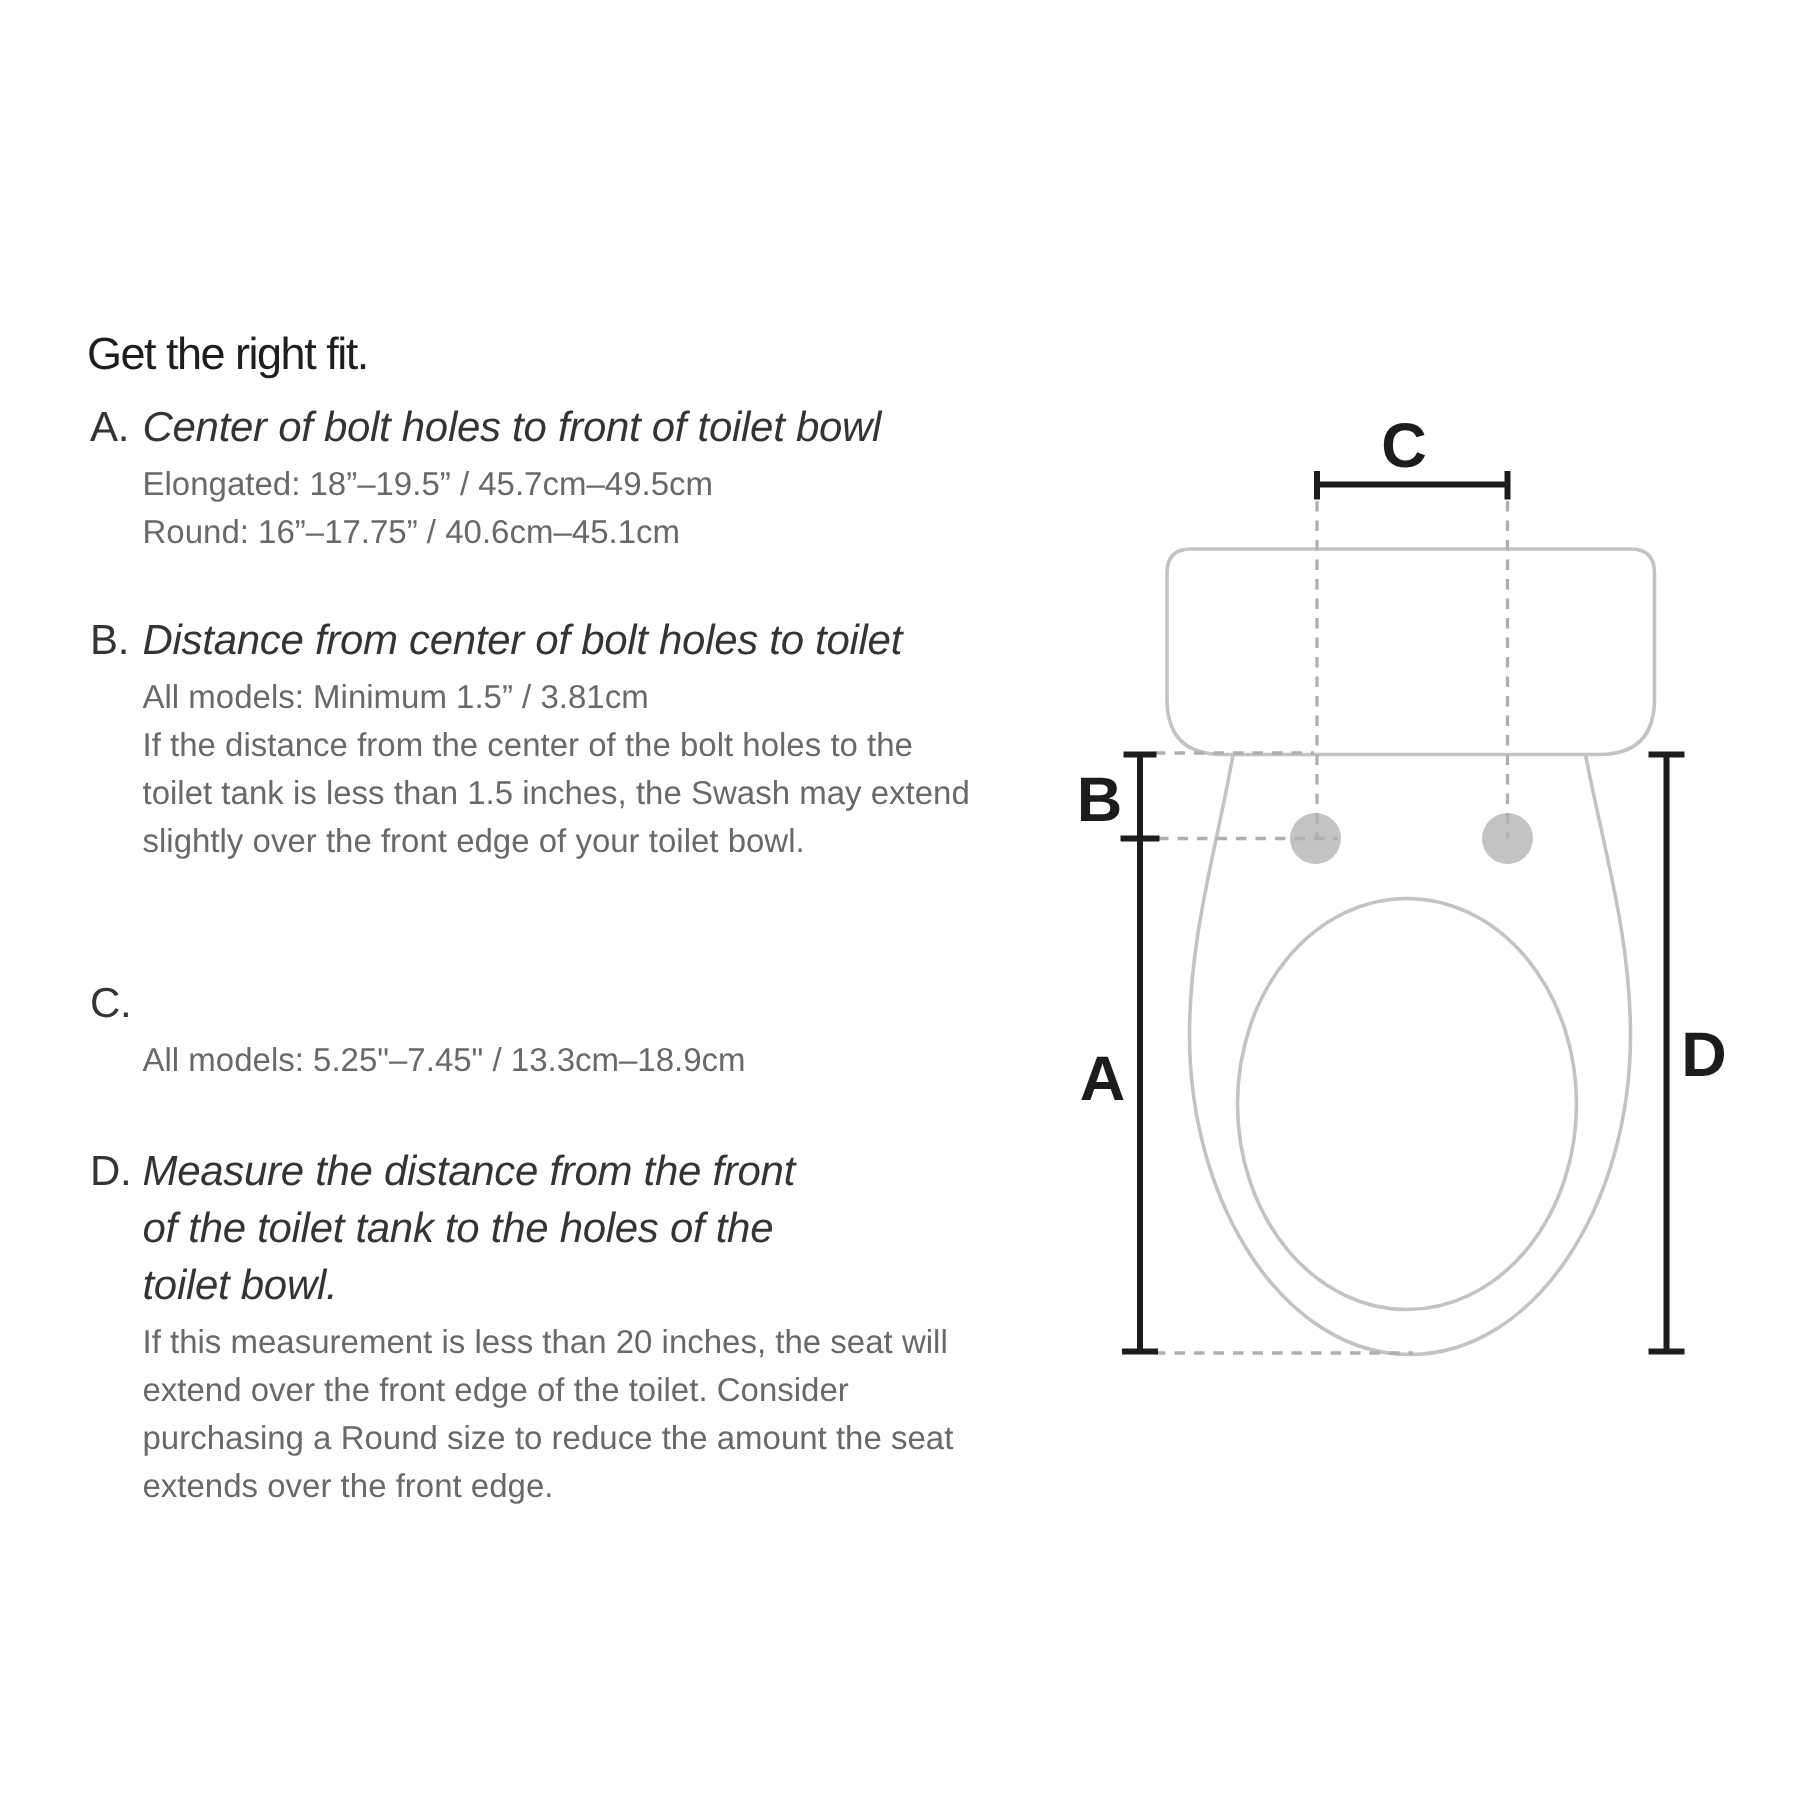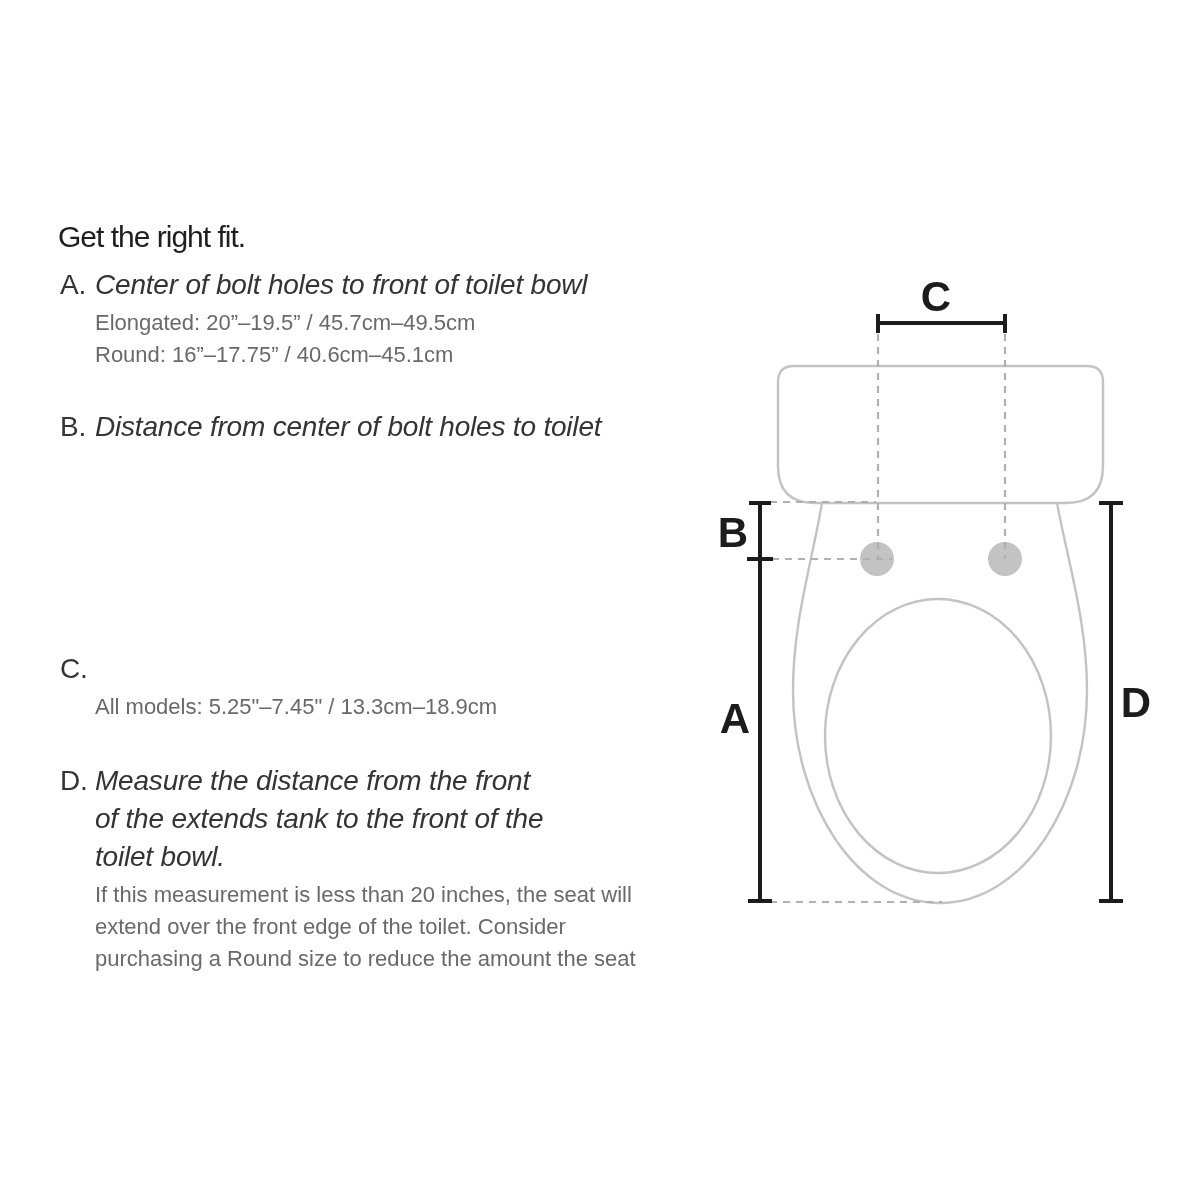--- a/index.html
+++ b/index.html
@@ -28,56 +28,63 @@
   <div class="title">Get the right fit.</div>
 
   <div class="section" style="top:266px">
     <div class="heading">
       <span class="letter">A.</span>
       <div>
         <div class="hline">Center of bolt holes to front of toilet bowl</div>
       </div>
     </div>
     <div class="sub">
-      <div class="spec">Elongated: 20”–19.5” / 45.7cm–49.5cm</div>
+      <div class="spec">Elongated: 18”–19.5” / 45.7cm–49.5cm</div>
       <div class="spec">Round: 16”–17.75” / 40.6cm–45.1cm</div>
     </div>
   </div>
 
   <div class="section" style="top:408px">
     <div class="heading">
       <span class="letter">B.</span>
       <div>
         <div class="hline">Distance from center of bolt holes to toilet</div>
       </div>
+    </div>
+    <div class="sub">
+      <div class="spec">All models: Minimum 1.5” / 3.81cm</div>
+      <div class="para-line">If the distance from the center of the bolt holes to the</div>
+      <div class="para-line">toilet tank is less than 1.5 inches, the Swash may extend</div>
+      <div class="para-line">slightly over the front edge of your toilet bowl.</div>
     </div>
   </div>
 
   <div class="section" style="top:650px">
     <div class="heading">
       <span class="letter">C.</span>
     </div>
     <div class="sub">
       <div class="spec">All models: 5.25"–7.45" / 13.3cm–18.9cm</div>
     </div>
   </div>
 
   <div class="section" style="top:762px">
     <div class="heading">
       <span class="letter">D.</span>
       <div>
         <div class="hline">Measure the distance from the front</div>
-        <div class="hline">of the extends tank to the front of the</div>
+        <div class="hline">of the toilet tank to the holes of the</div>
         <div class="hline">toilet bowl.</div>
       </div>
     </div>
     <div class="sub">
       <div class="para-line">If this measurement is less than 20 inches, the seat will</div>
       <div class="para-line">extend over the front edge of the toilet. Consider</div>
       <div class="para-line">purchasing a Round size to reduce the amount the seat</div>
+      <div class="para-line">extends over the front edge.</div>
     </div>
   </div>
 
   <svg class="diagram-svg" viewBox="0 0 1200 1200">
 
     <g fill="none" stroke-width="2.4" stroke="#c3c3c3">
       <path d="M 794 366 H 1087 Q 1103 366 1103 382 V 466 Q 1103 503 1066 503 H 815 Q 778 503 778 466 V 382 Q 778 366 794 366 Z"></path>
       <path d="M 822 503 C 812 562 793 622 793 690 C 793 804 857 903 940 903 C 1023 903 1087 804 1087 690 C 1087 622 1068 562 1057 503"></path>
       <ellipse cx="938" cy="736" rx="113" ry="137"></ellipse>
     </g>

